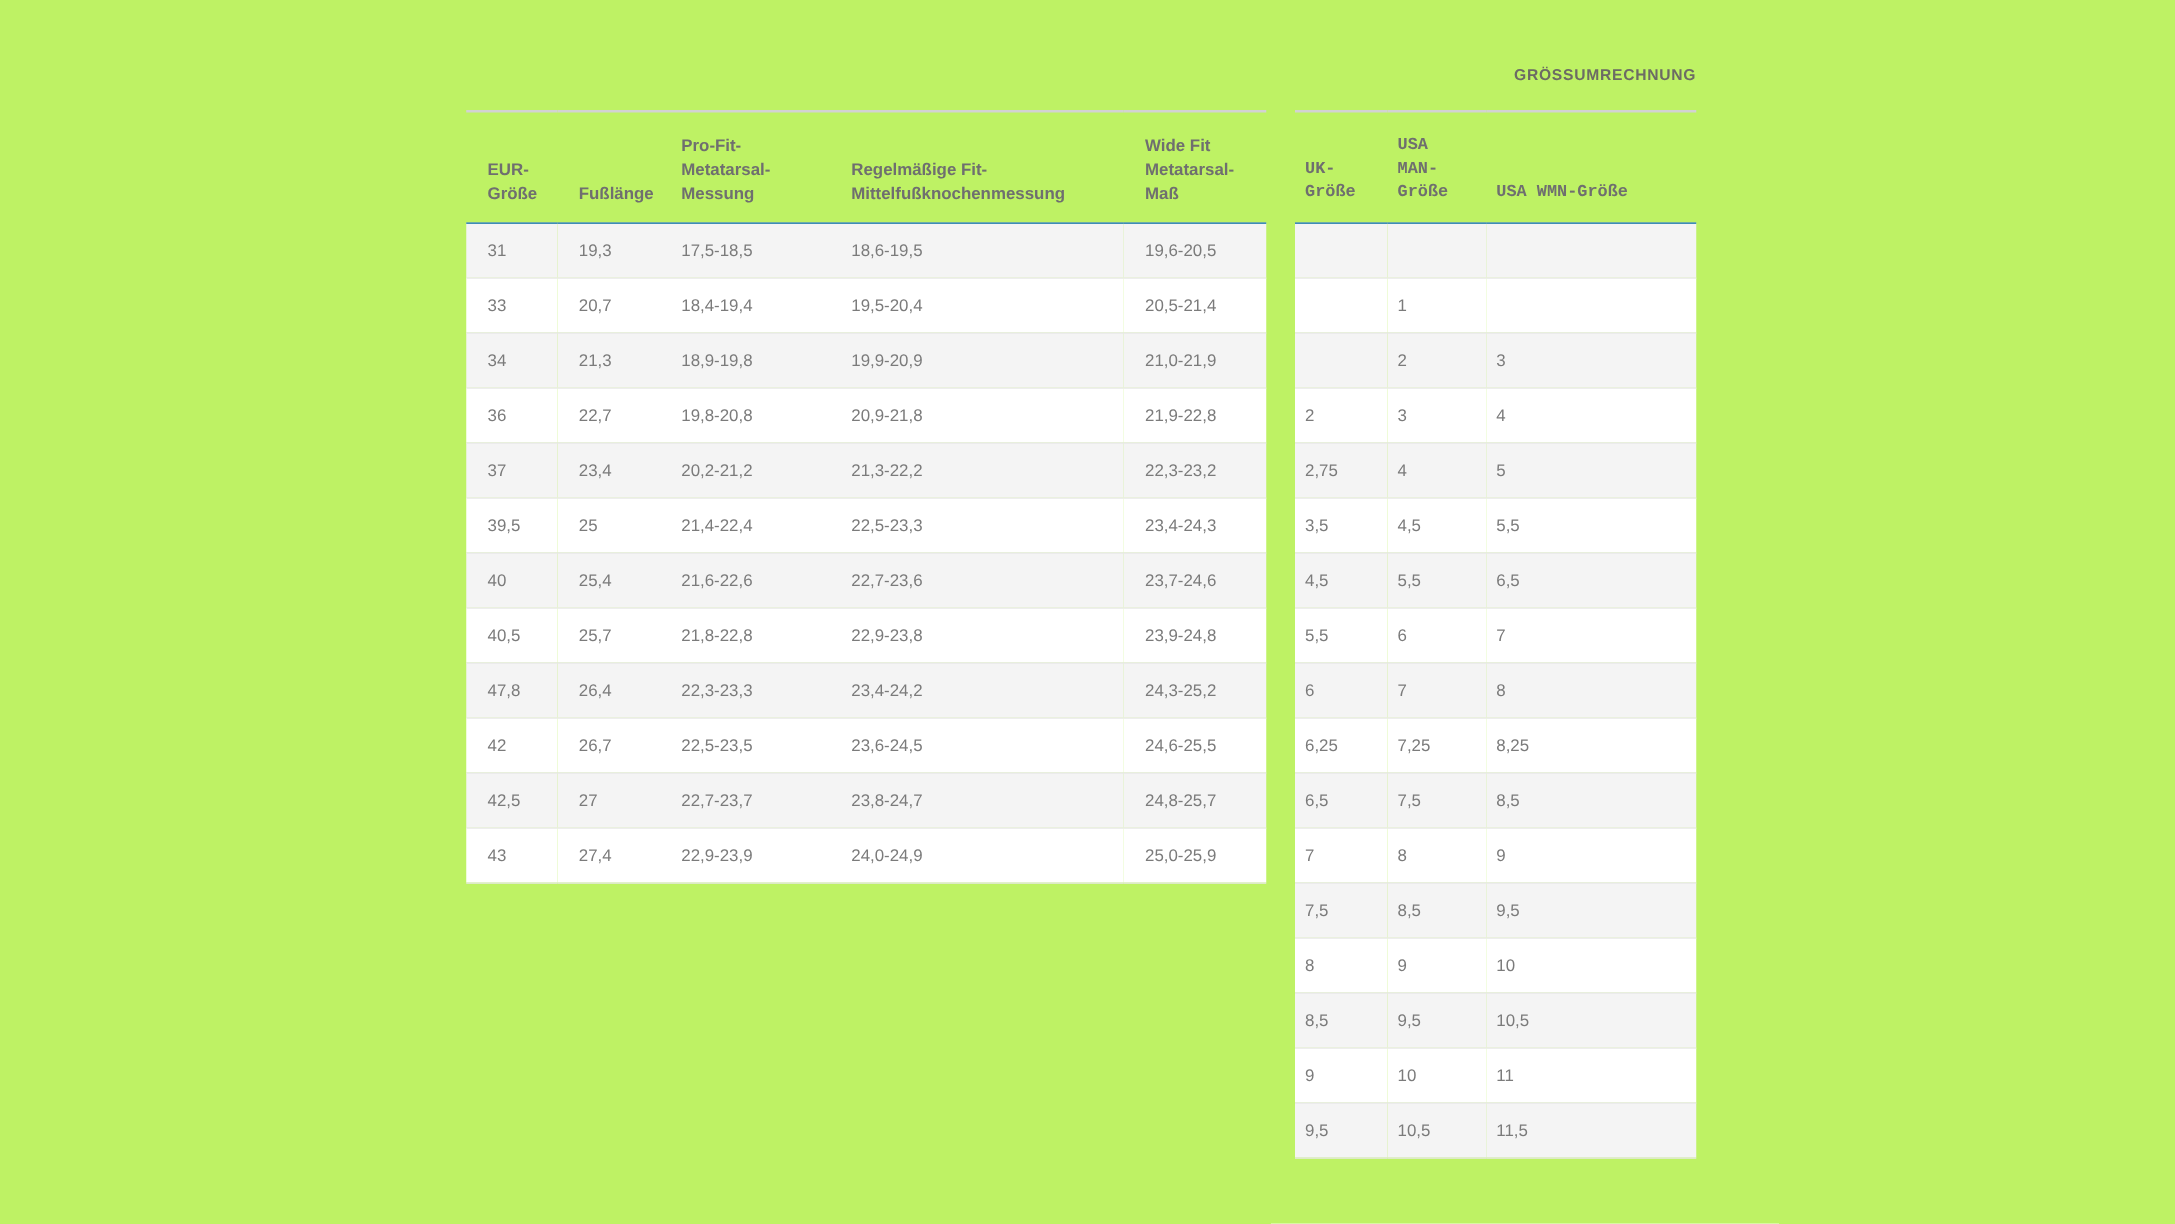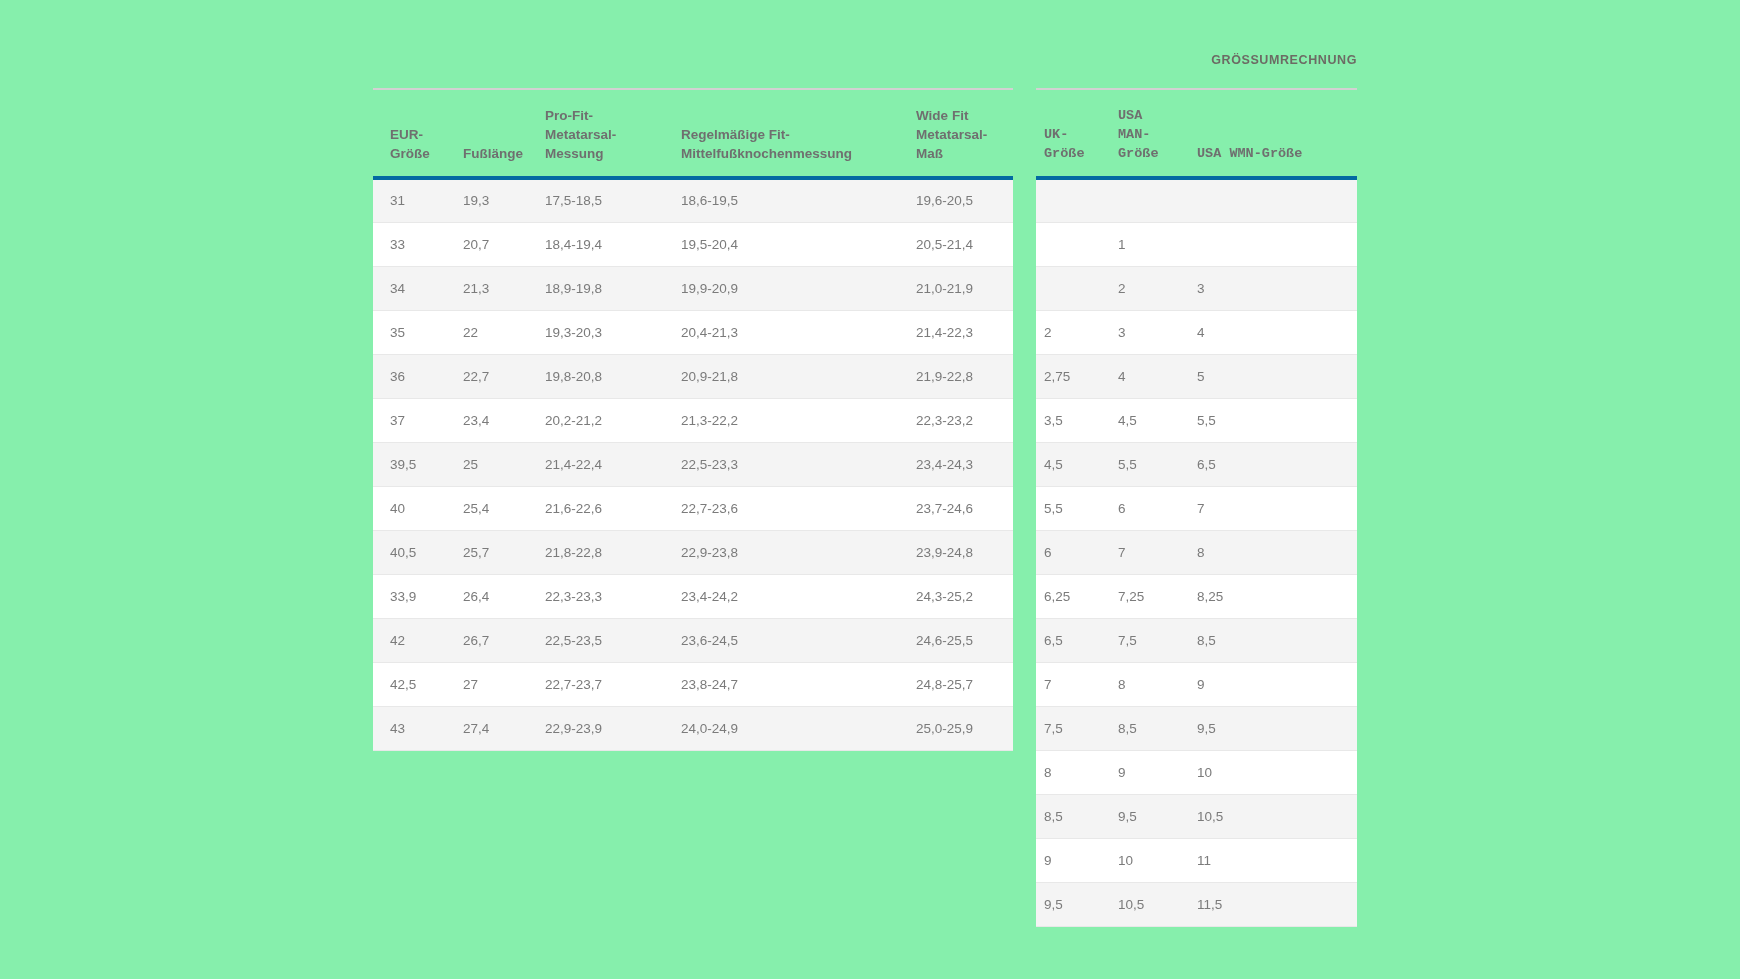--- a/index.html
+++ b/index.html
@@ -5,21 +5,21 @@
   html, body {
     margin: 0;
     padding: 0;
     background: #ffffff;
     font-family: "Liberation Sans", sans-serif;
   }
   .page {
     position: relative;
     width: 1740px;
     height: 979px;
-    background: #86efac;
+    background: #bef264;
     overflow: hidden;
   }
   .chart-title {
     position: absolute;
     top: 53px;
     left: 1036px;
     width: 321px;
     text-align: right;
     font-size: 12.5px;
     font-weight: 700;
@@ -46,21 +46,21 @@
   th {
     vertical-align: bottom;
     text-align: left;
     font-size: 13.5px;
     font-weight: 700;
     color: #6f6f6f;
     line-height: 1.42;
     white-space: pre-line;
     padding: 10px 8px 13px 17px;
     border-top: 2px solid #d2d2d2;
-    border-bottom: 4px solid #0369a1;
+    border-bottom: 1px solid #0369a1;
     height: 89px;
   }
   .tbl-right th { padding-left: 8px; font-family: Liberation Mono, monospace; }
   td {
     font-size: 13.5px;
     color: #7b7b7b;
     height: 44px;
     padding: 0 8px 0 17px;
     border-bottom: 1px solid #e8e8e8;
     vertical-align: middle;
@@ -118,27 +118,20 @@
             <td>20,5-21,4</td>
           </tr>
           <tr>
             <td>34</td>
             <td>21,3</td>
             <td>18,9-19,8</td>
             <td>19,9-20,9</td>
             <td>21,0-21,9</td>
           </tr>
           <tr>
-            <td>35</td>
-            <td>22</td>
-            <td>19,3-20,3</td>
-            <td>20,4-21,3</td>
-            <td>21,4-22,3</td>
-          </tr>
-          <tr>
             <td>36</td>
             <td>22,7</td>
             <td>19,8-20,8</td>
             <td>20,9-21,8</td>
             <td>21,9-22,8</td>
           </tr>
           <tr>
             <td>37</td>
             <td>23,4</td>
             <td>20,2-21,2</td>
@@ -160,21 +153,21 @@
             <td>23,7-24,6</td>
           </tr>
           <tr>
             <td>40,5</td>
             <td>25,7</td>
             <td>21,8-22,8</td>
             <td>22,9-23,8</td>
             <td>23,9-24,8</td>
           </tr>
           <tr>
-            <td>33,9</td>
+            <td>47,8</td>
             <td>26,4</td>
             <td>22,3-23,3</td>
             <td>23,4-24,2</td>
             <td>24,3-25,2</td>
           </tr>
           <tr>
             <td>42</td>
             <td>26,7</td>
             <td>22,5-23,5</td>
             <td>23,6-24,5</td>

